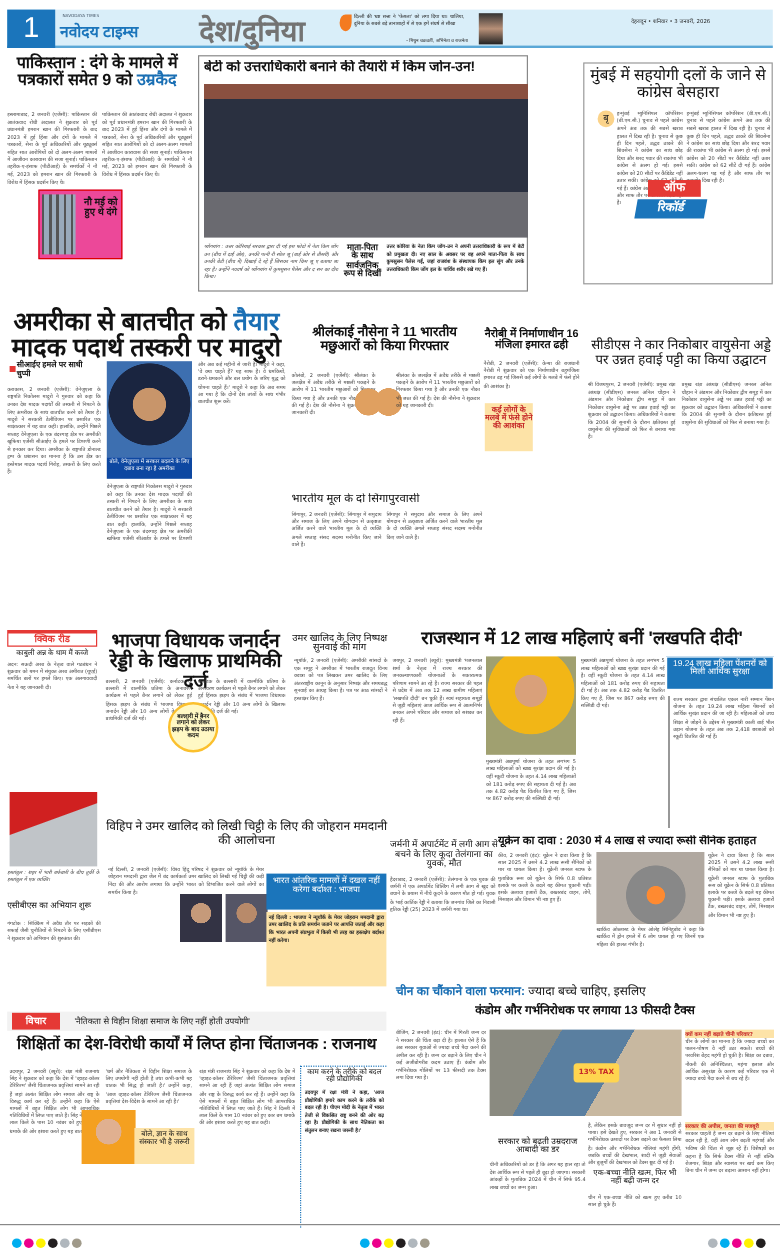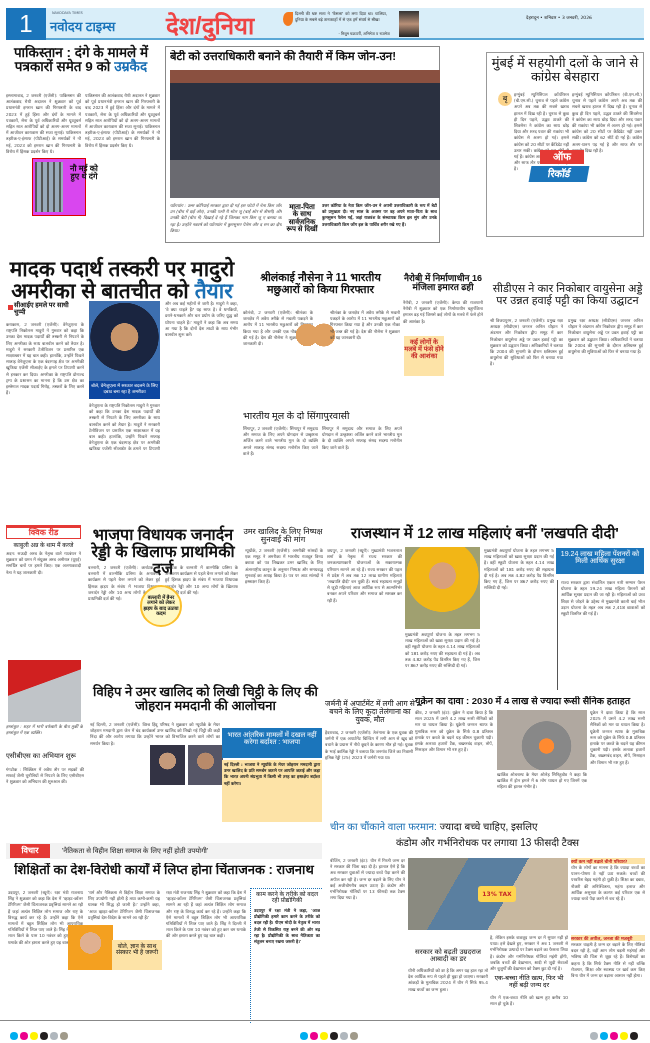--- a/index.html
+++ b/index.html
@@ -13,36 +13,36 @@
 .photo{background:linear-gradient(135deg,#5a6a80,#8a7a6a 50%,#3a4050);}
 .reg{width:8px;height:8px;border-radius:50%;display:inline-block;margin-right:2px}
 </style>
 </head>
 <body>
 
 <div class="abs mast"></div>
 <div class="abs pgno">1</div>
 <div class="abs" style="left:52px;top:11px;font-size:3.5px;color:#456">NAVODAYA TIMES</div>
 <div class="abs" style="left:50px;top:17px;font-size:13px;font-weight:bold;color:#1b75bb;font-family:'Liberation Sans',sans-serif">नवोदय टाइम्स</div>
-<div class="abs" style="left:166px;top:8px;font-size:24px;font-weight:bold;color:#ef4444;font-family:'Liberation Sans',sans-serif">देश/दुनिया</div>
+<div class="abs" style="left:166px;top:8px;font-size:24px;font-weight:bold;color:#737373;font-family:'Liberation Sans',sans-serif">देश/दुनिया</div>
 <div class="abs" style="left:283px;top:12px;width:10px;height:14px;background:#f47b20;border-radius:50% 0 50% 50%"></div>
 <div class="abs txt" style="left:295px;top:11px;width:92px;height:20px;font-size:4px;line-height:5.5px;color:#222">दिल्ली की भ्रष्ट सत्ता ने 'फेंसला' को लगा दिया था। चालिया, दुनिया के सबसे बड़े तानाशाहों में से एक हमें संघर्ष से सीखा</div>
 <div class="abs txt" style="left:320px;top:31px;width:70px;height:7px;font-size:3.8px;text-align:right;color:#222">- मिथुन चक्रवर्ती, अभिनेता व राजनेता</div>
 <div class="abs" style="left:399px;top:11px;width:20px;height:26px;background:linear-gradient(#333,#b89078 50%,#222)"></div>
 <div class="abs" style="left:526px;top:14px;font-size:4.5px;color:#222">देहरादून • शनिवार • 3 जनवरी, 2026</div>
 
 <div class="abs hl" style="left:6px;top:46px;width:150px;font-size:13.5px">
   <div>पाकिस्तान : दंगे के मामले में</div>
   <div><span>पत्रकारों समेत 9 को</span> <span class="blue">उम्रकैद</span></div>
 </div>
 <div class="abs txt" style="left:6px;top:93px;width:75px;height:155px">
   <span>इस्लामाबाद, 2 जनवरी (एजेंसी):</span> <span>पाकिस्तान की आतंकवाद रोधी अदालत ने शुक्रवार को पूर्व प्रधानमंत्री इमरान खान की गिरफ्तारी के बाद 2023 में हुई हिंसा और दंगों के मामले में पत्रकारों, सेना के पूर्व अधिकारियों और यूट्यूबर्स सहित सात आरोपियों को दो अलग-अलग मामलों में आजीवन कारावास की सजा सुनाई। पाकिस्तान तहरीक-ए-इंसाफ (पीटीआई) के समर्थकों ने नौ मई, 2023 को इमरान खान की गिरफ्तारी के विरोध में हिंसक प्रदर्शन किए थे।</span>
 </div>
 <div class="abs txt" style="left:85px;top:93px;width:75px;height:155px">पाकिस्तान की आतंकवाद रोधी अदालत ने शुक्रवार को पूर्व प्रधानमंत्री इमरान खान की गिरफ्तारी के बाद 2023 में हुई हिंसा और दंगों के मामले में पत्रकारों, सेना के पूर्व अधिकारियों और यूट्यूबर्स सहित सात आरोपियों को दो अलग-अलग मामलों में आजीवन कारावास की सजा सुनाई। पाकिस्तान तहरीक-ए-इंसाफ (पीटीआई) के समर्थकों ने नौ मई, 2023 को इमरान खान की गिरफ्तारी के विरोध में हिंसक प्रदर्शन किए थे।</div>
-<div class="abs" style="left:32px;top:158px;width:54px;height:58px;background:#d946ef;border:1px solid #d00">
+<div class="abs" style="left:32px;top:158px;width:70px;height:58px;background:#ec4899;border:1px solid #d00">
   <div style="position:absolute;left:2px;top:3px;width:28px;height:50px;background:repeating-linear-gradient(90deg,#555 0 2px,#9ab 2px 6px)"></div>
   <div class="hl" style="position:absolute;left:34px;top:6px;width:34px;font-size:8px">नौ मई को हुए थे दंगे</div>
 </div>
 
 <div class="abs" style="left:165px;top:46px;width:275px;height:197px;border:1px solid #888"></div>
 <div class="abs hl" style="left:170px;top:50px;width:270px;font-size:11.5px;text-align:left;white-space:nowrap;overflow:hidden">बेटी को उत्तराधिकारी बनाने की तैयारी में किम जोन-उन!</div>
 <div class="abs photo" style="left:170px;top:70px;width:270px;height:128px;background:linear-gradient(180deg,#8a5040 0 10%,#2a3040 10% 70%,#6a6a70 70% 100%)"></div>
 <div class="abs txt" style="left:170px;top:203px;width:112px;height:38px;font-style:italic">प्योंगयांग : उत्तर कोरियाई सरकार द्वारा दी गई इस फोटो में नेता किम जोंग उन (बीच में दाईं ओर), उनकी पत्नी री सोल जू (बाईं ओर से तीसरी) और उनकी बेटी (बीच में) दिखाई दे रहे हैं जिसका नाम किम जू ए बताया जा रहा है। उन्होंने नववर्ष को प्योंगयांग में कुमसुसन पैलेस और द सन का दौरा किया।</div>
 <div class="abs hl" style="left:286px;top:203px;width:32px;font-size:7px">माता-पिता के साथ सार्वजनिक रूप से दिखीं</div>
 <div class="abs txt" style="left:322px;top:203px;width:115px;height:38px;font-weight:bold;color:#222">उत्तर कोरिया के नेता किम जोंग-उन ने अपनी उत्तराधिकारी के रूप में बेटी को प्रमुखता दी। नए साल के अवसर पर वह अपने माता-पिता के साथ कुमसुसन पैलेस गईं, जहां राजवंश के संस्थापक किम इल सुंग और उनके उत्तराधिकारी किम जोंग इल के पार्थिव शरीर रखे गए हैं।</div>
@@ -51,22 +51,22 @@
 <div class="abs hl" style="left:490px;top:56px;width:150px;font-size:13px;font-weight:normal">मुंबई में सहयोगी दलों के जाने से कांग्रेस बेसहारा</div>
 <div class="abs" style="left:498px;top:92px;width:14px;height:14px;border-radius:50%;background:#fbd38a;font-size:8px;text-align:center;line-height:14px">बृ</div>
 <div class="abs txt" style="left:514px;top:92px;width:55px;height:145px">हन्मुंबई म्युनिसिपल कॉर्पोरेशन (बी.एम.सी.) चुनाव से पहले कांग्रेस अपने अब तक की सबसे खराब हालत में दिख रही है। चुनाव से कुछ ही दिन पहले, उद्धव ठाकरे की शिवसेना ने कांग्रेस का साथ छोड़ दिया और शरद पवार की राकांपा भी कांग्रेस से अलग हो गई। इससे कांग्रेस को 20 सीटों पर कैंडिडेट नहीं उतार सकी। कांग्रेस को 62 सीटें दी गई हैं। कांग्रेस अलग-थलग पड़ गई है और साफ तौर पर कमजोर दिख रही है।</div>
 <div class="abs txt" style="left:572px;top:92px;width:70px;height:145px">हन्मुंबई म्युनिसिपल कॉर्पोरेशन (बी.एम.सी.) चुनाव से पहले कांग्रेस अपने अब तक की सबसे खराब हालत में दिख रही है। चुनाव से कुछ ही दिन पहले, उद्धव ठाकरे की शिवसेना ने कांग्रेस का साथ छोड़ दिया और शरद पवार की राकांपा भी कांग्रेस से अलग हो गई। इससे कांग्रेस को 20 सीटों पर कैंडिडेट नहीं उतार सकी। कांग्रेस को 62 सीटें दी गई हैं। कांग्रेस अलग-थलग पड़ गई है और साफ तौर पर कमजोर दिख रही है।</div>
 <div class="abs" style="left:530px;top:150px;width:60px;height:40px">
   <div style="position:absolute;left:10px;top:0;width:44px;height:14px;background:#e53935;color:#fff;font-size:10px;font-weight:bold;text-align:center;line-height:14px">ऑफ</div>
   <div style="position:absolute;left:0;top:16px;width:58px;height:16px;background:#1b75bb;color:#fff;font-size:10px;font-weight:bold;text-align:center;line-height:16px;transform:skewX(-10deg)">रिकॉर्ड</div>
 </div>
 
 <div class="abs hl" style="left:6px;top:258px;width:232px;font-size:21px">
+  <div><span>अमरीका से बातचीत को</span> <span class="blue">तैयार</span></div>
   <div>मादक पदार्थ तस्करी पर मादुरो</div>
-  <div><span>अमरीका से बातचीत को</span> <span class="blue">तैयार</span></div>
 </div>
 <div class="abs" style="left:8px;top:305px;width:5px;height:5px;background:#e53935"></div>
 <div class="abs hl" style="left:14px;top:302px;width:55px;font-size:6.5px;text-align:left">सीआईए हमले पर साधी चुप्पी</div>
 <div class="abs txt" style="left:6px;top:322px;width:78px;height:118px">
   <span>कराकास, 2 जनवरी (एजेंसी):</span> <span>वेनेजुएला के राष्ट्रपति निकोलस मादुरो ने गुरुवार को कहा कि उनका देश मादक पदार्थों की तस्करी से निपटने के लिए अमरीका के साथ बातचीत करने को तैयार है। मादुरो ने सरकारी टेलीविजन पर प्रसारित एक साक्षात्कार में यह बात कही। हालांकि, उन्होंने पिछले सप्ताह वेनेजुएला के एक बंदरगाह क्षेत्र पर अमरीकी खुफिया एजेंसी सीआईए के हमले पर टिप्पणी करने से इनकार कर दिया। अमरीका के राष्ट्रपति डोनाल्ड ट्रम्प के प्रशासन का मानना है कि उस क्षेत्र का इस्तेमाल मादक पदार्थ गिरोह, तस्करों के लिए करते हैं।</span>
 </div>
 <div class="abs" style="left:89px;top:301px;width:71px;height:80px;background:radial-gradient(circle at 50% 45%,#c8956a 0 24%,#1a2540 25% 60%,#3d6fb0 61%)"></div>
 <div class="abs" style="left:89px;top:381px;width:71px;height:18px;background:#0d47a1;color:#fff;font-size:4.5px;line-height:6px;text-align:center;padding:2px">बोले, वेनेजुएला में सरकार बदलने के लिए दबाव बना रहा है अमरीका</div>
 <div class="abs txt" style="left:89px;top:403px;width:71px;height:47px">वेनेजुएला के राष्ट्रपति निकोलस मादुरो ने गुरुवार को कहा कि उनका देश मादक पदार्थों की तस्करी से निपटने के लिए अमरीका के साथ बातचीत करने को तैयार है। मादुरो ने सरकारी टेलीविजन पर प्रसारित एक साक्षात्कार में यह बात कही। हालांकि, उन्होंने पिछले सप्ताह वेनेजुएला के एक बंदरगाह क्षेत्र पर अमरीकी खुफिया एजेंसी सीआईए के हमले पर टिप्पणी करने से इनकार कर दिया। अमरीका के राष्ट्रपति डोनाल्ड ट्रम्प के प्रशासन का मानना है कि उस क्षेत्र का इस्तेमाल मादक पदार्थ गिरोह, तस्करों के लिए करते हैं।</div>
 <div class="abs txt" style="left:165px;top:301px;width:73px;height:148px">और अब कई महीनों से जारी है। मादुरो ने कहा, 'वे क्या चाहते हैं? यह साफ है। वे धमकियों, डराने-धमकाने और बल प्रयोग के जरिए युद्ध को थोपना चाहते हैं।' मादुरो ने कहा कि अब समय आ गया है कि दोनों देश तथ्यों के साथ गंभीर बातचीत शुरू करें।</div>
@@ -121,21 +121,21 @@
 <div class="abs hl" style="left:325px;top:525px;width:320px;font-size:15px;white-space:nowrap">राजस्थान में 12 लाख महिलाएं बनीं 'लखपति दीदी'</div>
 <div class="abs txt" style="left:327px;top:548px;width:75px;height:142px">
   <span>जयपुर, 2 जनवरी (ब्यूरो):</span> <span>मुख्यमंत्री भजनलाल शर्मा के नेतृत्व में राज्य सरकार की जनकल्याणकारी योजनाओं के सकारात्मक परिणाम सामने आ रहे हैं। राज्य सरकार की पहल से प्रदेश में अब तक 12 लाख ग्रामीण महिलाएं 'लखपति दीदी' बन चुकी हैं। स्वयं सहायता समूहों से जुड़ी महिलाएं आज आर्थिक रूप से आत्मनिर्भर बनकर अपने परिवार और समाज को सशक्त कर रही हैं।</span>
 </div>
 <div class="abs" style="left:405px;top:547px;width:75px;height:82px;background:radial-gradient(circle at 50% 35%,#d9a07a 0 20%,#f2b616 21% 55%,#a0a070 56%)"></div>
 <div class="abs txt" style="left:405px;top:632px;width:75px;height:58px">मुख्यमंत्री अन्नपूर्णा योजना के तहत लगभग 5 लाख महिलाओं को खाद्य सुरक्षा प्रदान की गई है। वहीं स्कूटी योजना के तहत 4.14 लाख महिलाओं को 181 करोड़ रुपए की सहायता दी गई है। अब तक 4.82 करोड़ पैड वितरित किए गए हैं, जिस पर 867 करोड़ रुपए की सब्सिडी दी गई।</div>
 <div class="abs txt" style="left:484px;top:548px;width:70px;height:142px">मुख्यमंत्री अन्नपूर्णा योजना के तहत लगभग 5 लाख महिलाओं को खाद्य सुरक्षा प्रदान की गई है। वहीं स्कूटी योजना के तहत 4.14 लाख महिलाओं को 181 करोड़ रुपए की सहायता दी गई है। अब तक 4.82 करोड़ पैड वितरित किए गए हैं, जिस पर 867 करोड़ रुपए की सब्सिडी दी गई।</div>
 <div class="abs hl" style="left:555px;top:547px;width:90px;height:28px;background:#1b75bb;color:#fff;font-size:7px;font-weight:normal;padding-top:2px;border:1px solid #fff">19.24 लाख महिला पेंशनरों को मिली आर्थिक सुरक्षा</div>
 <div class="abs txt" style="left:557px;top:580px;width:88px;height:110px;border-left:1px solid #555;padding-left:3px">राज्य सरकार द्वारा संचालित एकल नारी सम्मान पेंशन योजना के तहत 19.24 लाख महिला पेंशनरों को आर्थिक सुरक्षा प्रदान की जा रही है। महिलाओं को उच्च शिक्षा से जोड़ने के उद्देश्य से मुख्यमंत्री काली बाई भील उड़ान योजना के तहत अब तक 2,418 छात्राओं को स्कूटी वितरित की गई हैं।</div>
 
-<div class="abs hl" style="left:88px;top:685px;width:235px;font-size:13px;font-weight:bold">विहिप ने उमर खालिद को लिखी चिट्ठी के लिए की जोहरान ममदानी की आलोचना</div>
+<div class="abs hl" style="left:88px;top:685px;width:235px;font-size:10px;font-weight:normal">विहिप ने उमर खालिद को लिखी चिट्ठी के लिए की जोहरान ममदानी की आलोचना</div>
 <div class="abs txt" style="left:90px;top:722px;width:130px;height:100px">
   <span>नई दिल्ली, 2 जनवरी (एजेंसी):</span> <span>विश्व हिंदू परिषद ने शुक्रवार को न्यूयॉर्क के मेयर जोहरान ममदानी द्वारा जेल में बंद कार्यकर्ता उमर खालिद को लिखी गई चिट्ठी की कड़ी निंदा की और आरोप लगाया कि उन्होंने भारत को विभाजित करने वाले लोगों का समर्थन किया है।</span>
 </div>
 <div class="abs" style="left:150px;top:745px;width:35px;height:40px;background:radial-gradient(circle at 50% 40%,#c59a7a 0 28%,#334 29% 100%)"></div>
 <div class="abs" style="left:188px;top:745px;width:35px;height:40px;background:radial-gradient(circle at 50% 40%,#b88a6a 0 28%,#556 29% 100%)"></div>
 <div class="abs hl" style="left:222px;top:728px;width:100px;height:30px;background:#1b75bb;color:#fff;font-size:7px;font-weight:normal;padding-top:3px">भारत आंतरिक मामलों में दखल नहीं करेगा बर्दाश्त : भाजपा</div>
 <div class="abs txt" style="left:222px;top:760px;width:100px;height:62px;background:#fde3a7;padding:2px;font-weight:bold;color:#222">नई दिल्ली : भाजपा ने न्यूयॉर्क के मेयर जोहरान ममदानी द्वारा उमर खालिद के प्रति समर्थन जताने पर आपत्ति जताई और कहा कि भारत अपनी संप्रभुता में किसी भी तरह का हस्तक्षेप बर्दाश्त नहीं करेगा।</div>
 
 <div class="abs hl" style="left:325px;top:700px;width:90px;font-size:7.5px;font-weight:normal">जर्मनी में अपार्टमेंट में लगी आग से बचने के लिए कूदा तेलंगाना का युवक, मौत</div>
 <div class="abs txt" style="left:325px;top:730px;width:88px;height:90px">
@@ -144,23 +144,23 @@
 
 <div class="abs hl" style="left:415px;top:696px;width:230px;font-size:9.5px;text-align:left;white-space:nowrap;overflow:hidden">यूक्रेन का दावा : 2030 में 4 लाख से ज्यादा रूसी सैनिक हताहत</div>
 <div class="abs txt" style="left:415px;top:710px;width:78px;height:105px">
   <span>कीव, 2 जनवरी (इंट):</span> <span>यूक्रेन ने दावा किया है कि साल 2025 में उसने 4.2 लाख रूसी सैनिकों को मार या घायल किया है। यूक्रेनी जनरल स्टाफ के मुताबिक रूस को यूक्रेन के सिर्फ 0.8 प्रतिशत इलाके पर कब्जे के बदले यह कीमत चुकानी पड़ी। इसके अलावा हजारों टैंक, बख्तरबंद वाहन, तोपें, मिसाइल और विमान भी नष्ट हुए हैं।</span>
 </div>
 <div class="abs" style="left:497px;top:710px;width:90px;height:60px;background:radial-gradient(circle at 55% 60%,#ff8a30 0 12%,#888 13% 40%,#b0a8a0 41%)"></div>
 <div class="abs txt" style="left:497px;top:772px;width:90px;height:43px">खार्किव ओब्लास्ट के मेयर ओलेह सिनिहुबोव ने कहा कि खार्किव में ड्रोन हमले में 6 लोग घायल हो गए जिनमें एक महिला की हालत गंभीर है।</div>
 <div class="abs txt" style="left:590px;top:710px;width:55px;height:105px">यूक्रेन ने दावा किया है कि साल 2025 में उसने 4.2 लाख रूसी सैनिकों को मार या घायल किया है। यूक्रेनी जनरल स्टाफ के मुताबिक रूस को यूक्रेन के सिर्फ 0.8 प्रतिशत इलाके पर कब्जे के बदले यह कीमत चुकानी पड़ी। इसके अलावा हजारों टैंक, बख्तरबंद वाहन, तोपें, मिसाइल और विमान भी नष्ट हुए हैं।</div>
 
 <div class="abs hl" style="left:330px;top:822px;width:315px;font-size:10px;font-weight:normal;text-align:left">
-  <span class="blue" style="font-weight:normal">चीन का चौंकाने वाला फरमान:</span> <span>ज्यादा बच्चे चाहिए, इसलिए</span>
+  <span class="blue" style="font-weight:bold">चीन का चौंकाने वाला फरमान:</span> <span>ज्यादा बच्चे चाहिए, इसलिए</span>
 </div>
-<div class="abs hl" style="left:330px;top:838px;width:315px;font-size:10px;font-weight:normal">कंडोम और गर्भनिरोधक पर लगाया 13 फीसदी टैक्स</div>
+<div class="abs hl" style="left:330px;top:838px;width:315px;font-size:10px;font-weight:bold">कंडोम और गर्भनिरोधक पर लगाया 13 फीसदी टैक्स</div>
 <div class="abs txt" style="left:330px;top:858px;width:75px;height:80px">
   <span>बीजिंग, 2 जनवरी (इंट):</span> <span>चीन में गिरती जन्म दर ने सरकार की चिंता बढ़ा दी है। हालात ऐसे हैं कि अब सरकार युवाओं से ज्यादा बच्चे पैदा करने की अपील कर रही है। जन्म दर बढ़ाने के लिए चीन ने कई अजीबोगरीब कदम उठाए हैं। कंडोम और गर्भनिरोधक गोलियों पर 13 फीसदी तक टैक्स लगा दिया गया है।</span>
 </div>
 <div class="abs" style="left:408px;top:858px;width:160px;height:72px;background:linear-gradient(120deg,#8a8a80 0 30%,#5a7fa0 30% 60%,#c8b8a0 60%)">
   <div style="position:absolute;left:70px;top:28px;width:38px;height:16px;background:#ffd54f;color:#c62828;font-size:6px;font-weight:bold;text-align:center;line-height:16px;border-radius:3px">13% TAX</div>
 </div>
 <div class="abs" style="left:571px;top:858px;width:74px;font-size:4.5px;font-weight:bold;color:#c62828;background:#fde3a7">क्यों कम नहीं बढ़ाते चीनी परिवार?</div>
 <div class="abs txt" style="left:571px;top:865px;width:74px;height:65px">चीन के लोगों का मानना है कि ज्यादा बच्चों का पालन-पोषण वे नहीं उठा सकते। बच्चों की परवरिश बेहद महंगी हो चुकी है। शिक्षा का दबाव, नौकरी की अनिश्चितता, महंगा इलाज और आर्थिक असुरक्षा के कारण कई परिवार एक से ज्यादा बच्चे पैदा करने से बच रहे हैं।</div>
 <div class="abs hl" style="left:408px;top:948px;width:80px;font-size:7px;font-weight:normal">सरकार को बढ़ती उम्रदराज आबादी का डर</div>
 <div class="abs txt" style="left:408px;top:968px;width:80px;height:50px">चीनी अधिकारियों को डर है कि अगर यह हाल रहा तो देश आर्थिक रूप से पहले ही बूढ़ा हो जाएगा। सरकारी आंकड़ों के मुताबिक 2024 में चीन में सिर्फ 95.4 लाख बच्चों का जन्म हुआ।</div>

